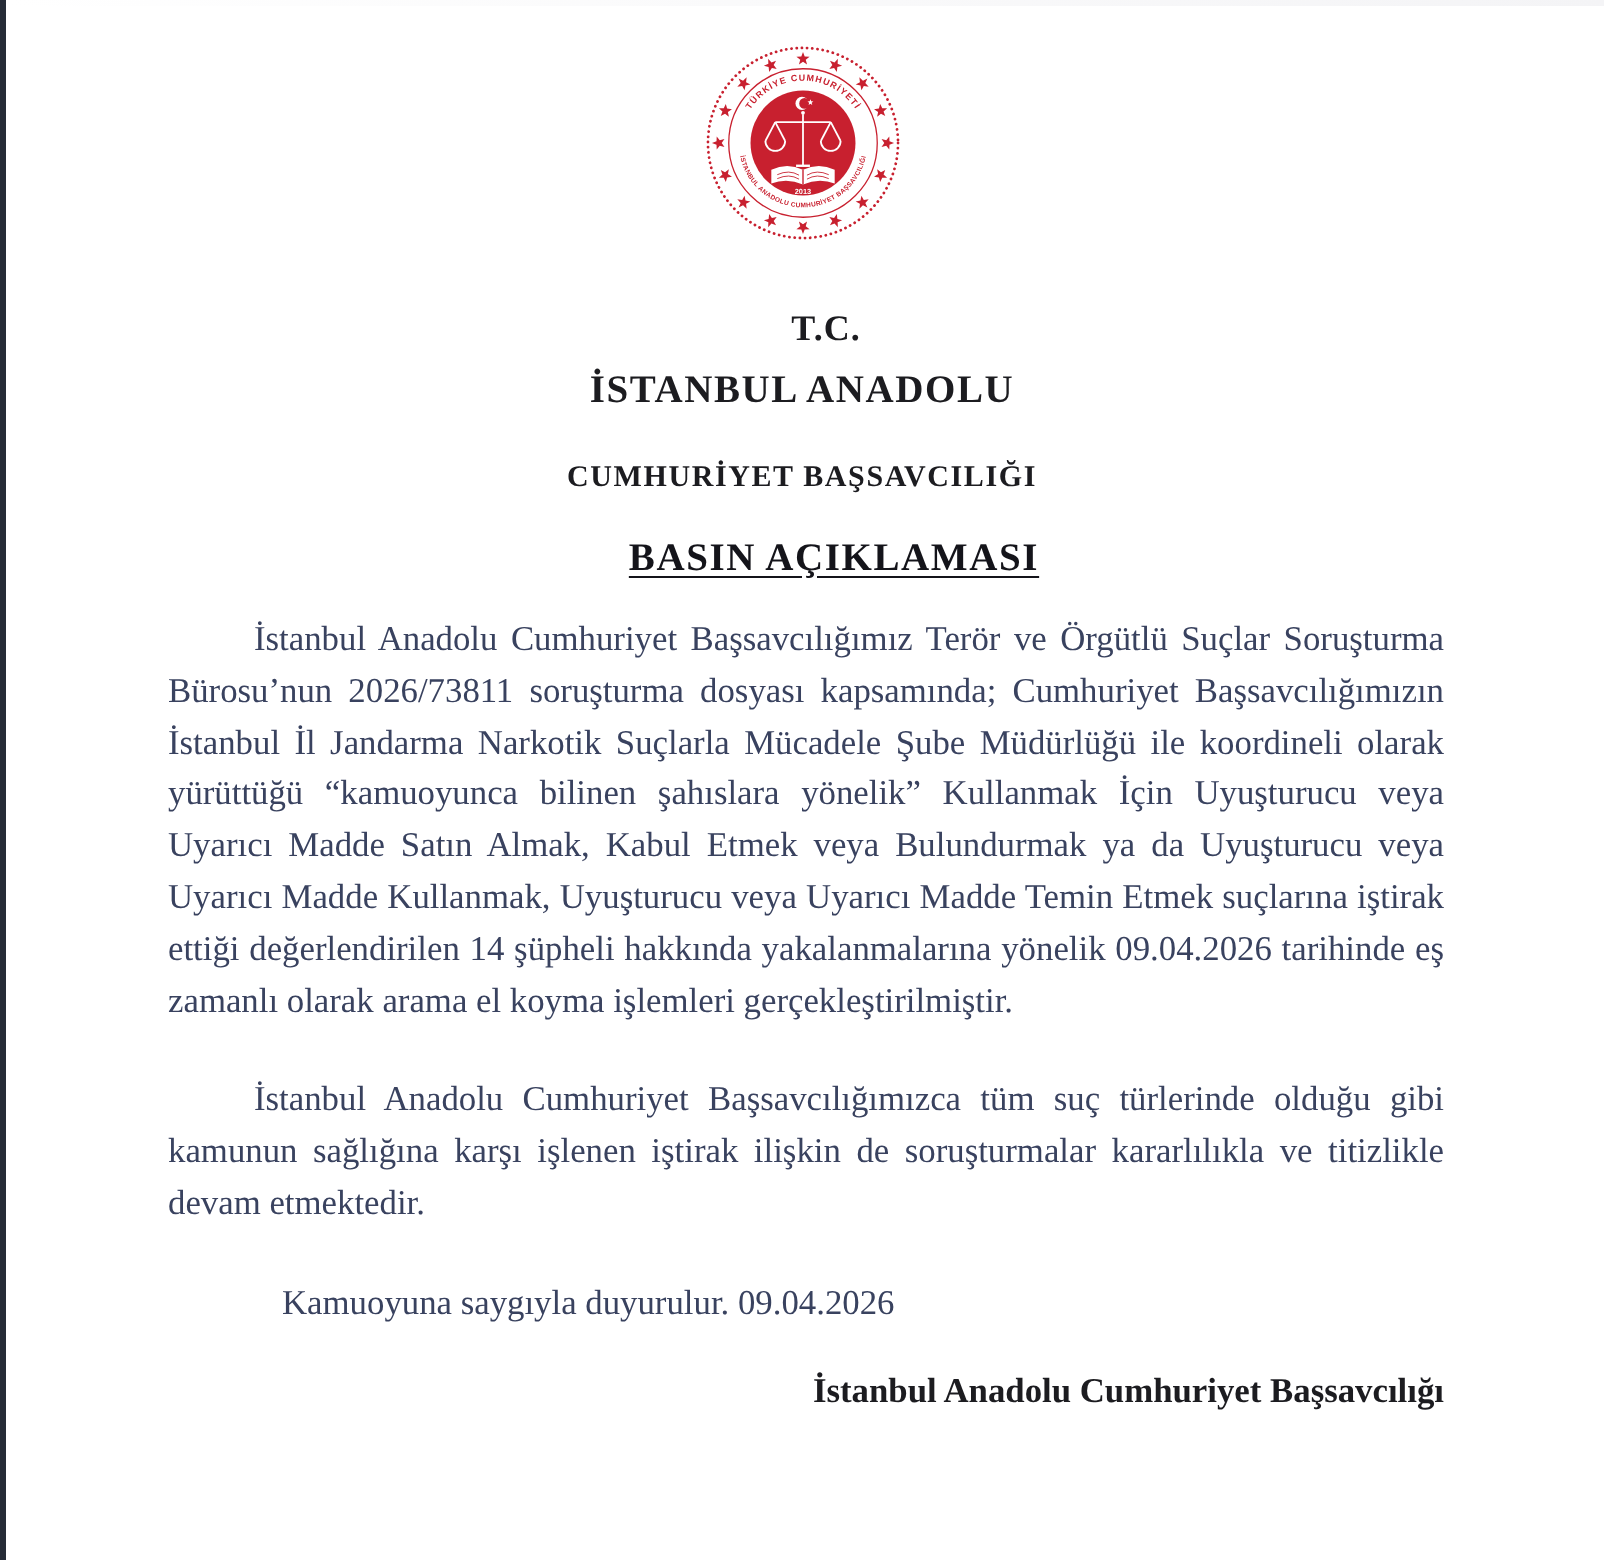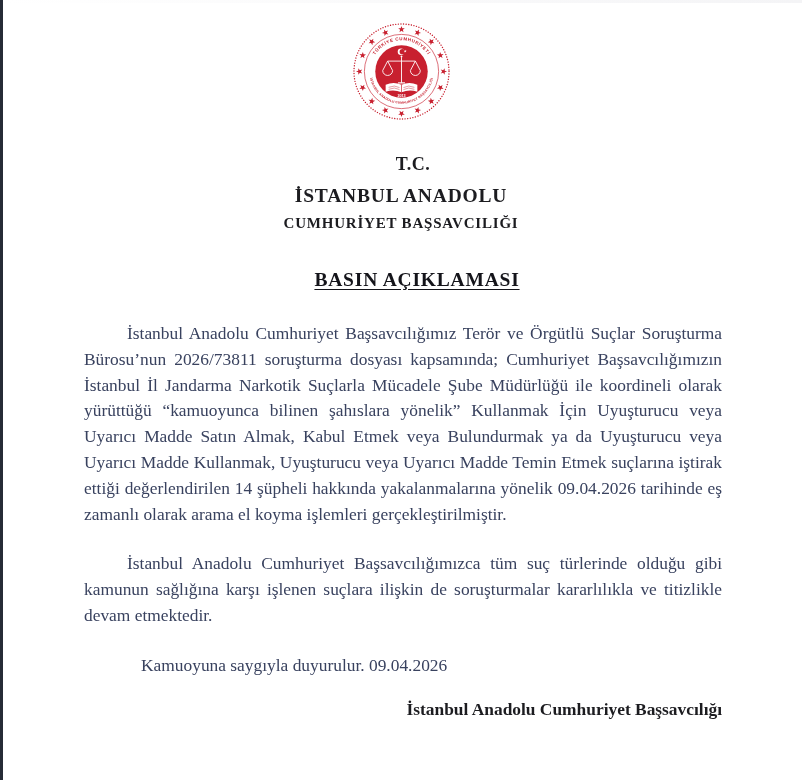--- a/index.html
+++ b/index.html
@@ -20,35 +20,35 @@
     background:linear-gradient(to right,#ffffff,#f4f4f6);
   }
   .emblem{
     position:absolute;left:352px;top:22px;width:99px;height:99px;
   }
   .header-block{
     position:absolute;top:153px;left:0;width:802px;
     text-align:center;color:#1c1c20;font-weight:bold;
   }
   .header-line1{font-size:18px;line-height:22px;margin-bottom:9px;letter-spacing:0.5px;padding-left:24px;}
-  .header-line2{font-size:19.5px;line-height:24px;margin-bottom:3px;letter-spacing:0.8px;}
+  .header-line2{font-size:19.5px;line-height:24px;margin-bottom:19px;letter-spacing:0.8px;}
   .header-line3{font-size:15px;line-height:24px;letter-spacing:0.8px;}
   .doc-title{
     position:absolute;top:269px;left:16px;width:802px;
     text-align:center;font-size:19.5px;font-weight:bold;
     letter-spacing:0.8px;color:#14141a;
     text-decoration:underline;text-underline-offset:3px;
   }
   .body-block{
     position:absolute;left:84px;top:307px;width:638px;
     font-size:17.4px;line-height:25.8px;
     color:#39425f;
     text-align:justify;
   }
-  .body-block p{margin:14px 0 24px 0;text-indent:43px;}
+  .body-block p{margin:0 0 24px 0;text-indent:43px;}
   .closing-line{
     text-align:left;text-indent:57px;margin-bottom:18px;
     color:#39425f;font-size:17.4px;line-height:25.8px;
   }
   .signature{
     margin-top:16px;text-align:right;font-weight:bold;
     color:#1c1c20;font-size:17.4px;text-indent:0;
   }
 </style>
 </head>
@@ -134,18 +134,18 @@
   <div class="header-block">
     <div class="header-line1">T.C.</div>
     <div class="header-line2">İSTANBUL ANADOLU</div>
     <div class="header-line3">CUMHURİYET BAŞSAVCILIĞI</div>
   </div>
 
   <div class="doc-title">BASIN AÇIKLAMASI</div>
 
   <div class="body-block">
     <p>İstanbul Anadolu Cumhuriyet Başsavcılığımız Terör ve Örgütlü Suçlar Soruşturma Bürosu’nun 2026/73811 soruşturma dosyası kapsamında; Cumhuriyet Başsavcılığımızın İstanbul İl Jandarma Narkotik Suçlarla Mücadele Şube Müdürlüğü ile koordineli olarak yürüttüğü “kamuoyunca bilinen şahıslara yönelik” Kullanmak İçin Uyuşturucu veya Uyarıcı Madde Satın Almak, Kabul Etmek veya Bulundurmak ya da Uyuşturucu veya Uyarıcı Madde Kullanmak, Uyuşturucu veya Uyarıcı Madde Temin Etmek suçlarına iştirak ettiği değerlendirilen 14 şüpheli hakkında yakalanmalarına yönelik 09.04.2026 tarihinde eş zamanlı olarak arama el koyma işlemleri gerçekleştirilmiştir.</p>
-    <p>İstanbul Anadolu Cumhuriyet Başsavcılığımızca tüm suç türlerinde olduğu gibi kamunun sağlığına karşı işlenen suçlara ilişkin de soruşturmalar kararlılıkla ve titizlikle devam etmektedir.</p>
+    <p>İstanbul Anadolu Cumhuriyet Başsavcılığımızca tüm suç türlerinde olduğu gibi kamunun sağlığına karşı işlenen iştirak ilişkin de soruşturmalar kararlılıkla ve titizlikle devam etmektedir.</p>
     <div class="closing-line">Kamuoyuna saygıyla duyurulur. 09.04.2026</div>
     <div class="signature">İstanbul Anadolu Cumhuriyet Başsavcılığı</div>
   </div>
 
 </div>
 
 </body></html>

